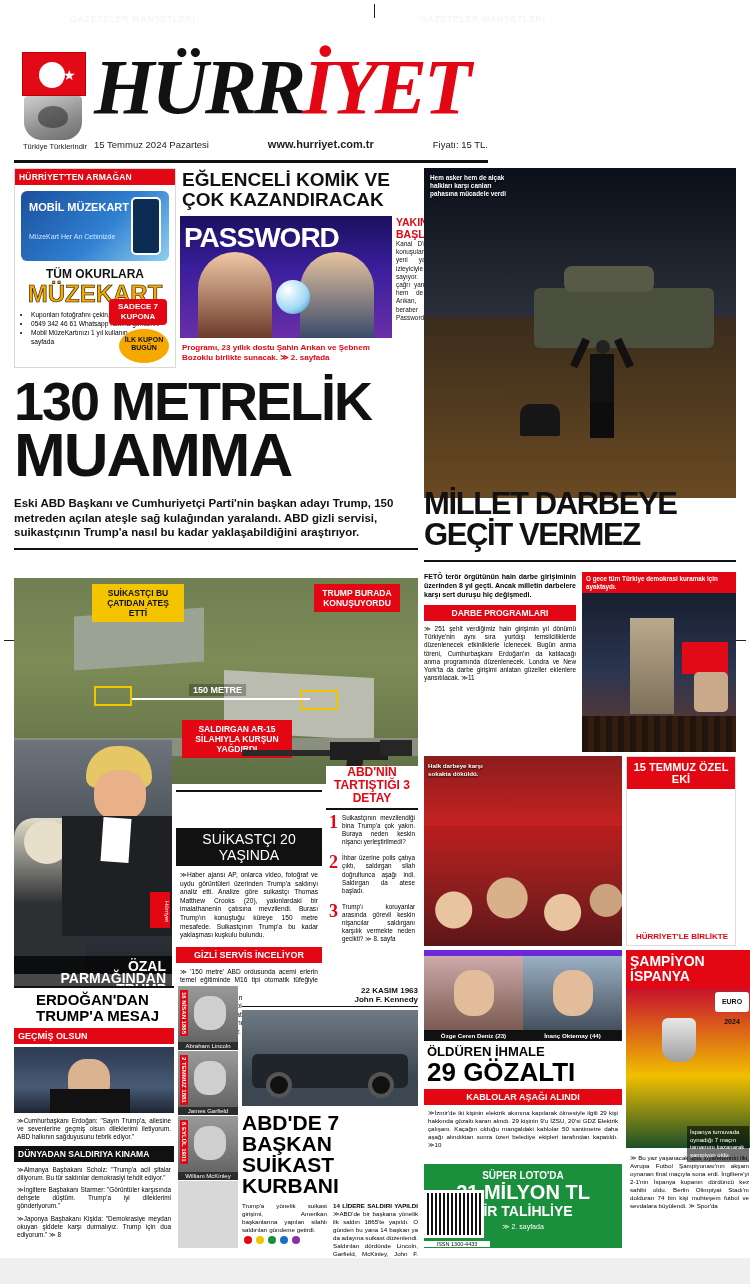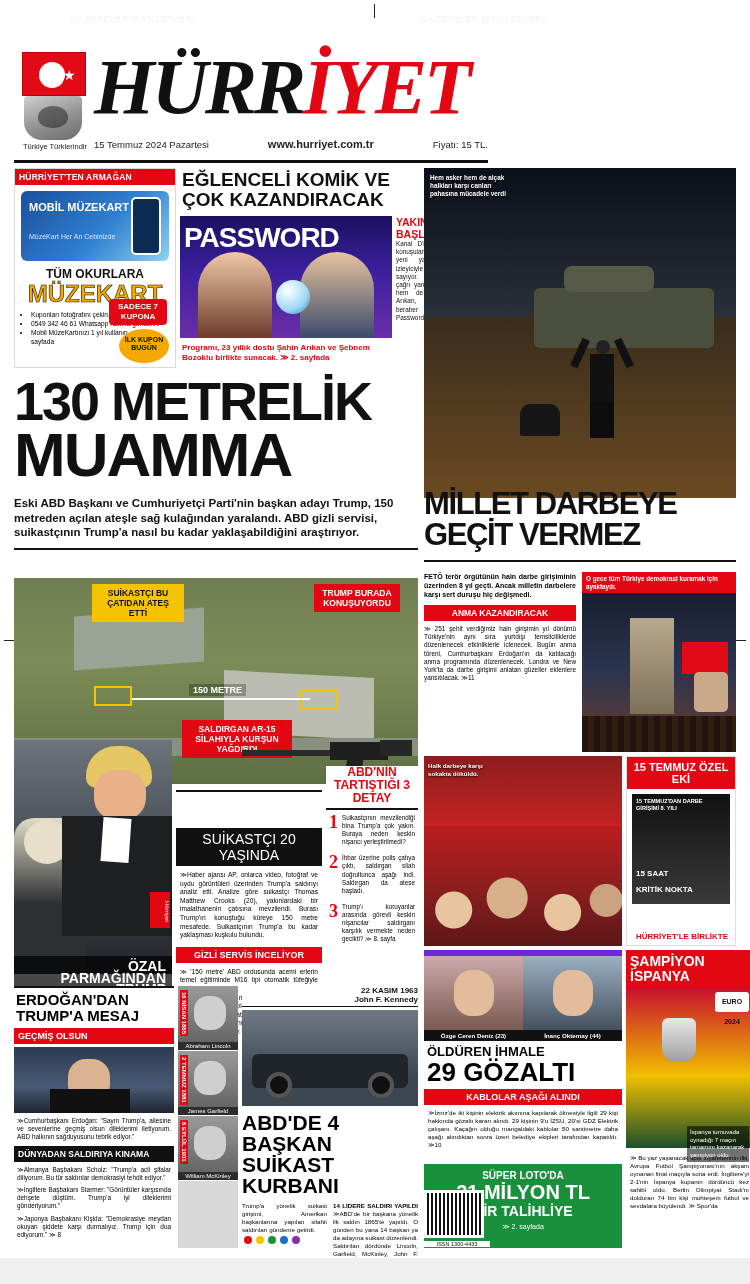--- a/index.html
+++ b/index.html
@@ -445,21 +445,21 @@
     position: absolute; bottom: 4px; left: 0; width: 110px; text-align: center;
     color: #e30613; font-weight: bold; font-size: 8px;
   }
 
   
   .erdogan {
     position: absolute; left: 14px; top: 986px; width: 160px; height: 262px;
     border-top: 2px solid #111; background: #fff;
   }
   .erdogan h3 {
-    font-size: 15px; line-height: 16px; font-weight: bold; padding: 4px 2px 2px;
+    font-size: 15px; line-height: 16px; font-weight: bold; padding: 4px 2px 2px; margin-left: 20px;
   }
   .erdogan .gecmis {
     background: #e30613; color: #fff; font-weight: bold; font-size: 9px;
     padding: 3px 4px; margin-top: 2px;
   }
   .erdogan .photo {
     width: 100%; height: 66px; margin-top: 3px;
     background: linear-gradient(180deg,#2c3a52 0%, #495b75 60%, #1d2533 100%);
     position: relative; overflow: hidden;
   }
@@ -764,46 +764,39 @@
   </div>
 
   <div class="millet">
     <span>MİLLET DARBEYE</span>
     <span class="l2">GEÇİT VERMEZ</span>
   </div>
   <div class="millet-rule"></div>
 
   <div class="feto">
     <div class="p">FETÖ terör örgütünün hain darbe girişiminin üzerinden 8 yıl geçti. Ancak milletin darbelere karşı sert duruşu hiç değişmedi.</div>
-    <div class="anma">ANMA KAZANDIRACAK</div>
+    <div class="anma">DARBE PROGRAMLARI</div>
     <div class="body">≫ 251 şehit verdiğimiz hain girişimin yıl dönümü Türkiye'nin aynı sıra yurtdışı temsilciliklerde düzenlenecek etkinliklerle iclenecek. Bugün anma töreni, Cumhurbaşkanı Erdoğan'ın da katılacağı anma programında düzenlenecek. Londra ve New York'ta da darbe girişimi anlatan güzeller eklenlere yansıtılacak. ≫11</div>
   </div>
 
   <div class="taksim">
     <div class="hdr">O gece tüm Türkiye demokrasi kuramak için ayaktaydı.</div>
     <div class="monu"></div>
     <div class="flag"></div>
     <div class="face"></div>
     <div class="crowd"></div>
   </div>
 
   <div class="crowd-photo">
     <div class="ppl"></div>
     <div class="cap">Halk darbeye karşı sokakta döküldü.</div>
   </div>
 
   <div class="ozeleki">
     <div class="hdr">15 TEMMUZ ÖZEL EKİ</div>
-    <div class="cover">
-      <div class="t">15 TEMMUZ'DAN DARBE GİRİŞİMİ 8. YILI</div>
-      <div class="big">
-        <span>15 SAAT</span>
-        <span>KRİTİK NOKTA</span>
-      </div>
-    </div>
     <div class="foot">HÜRRİYET'LE BİRLİKTE</div>
   </div>
 
   <div class="erdogan">
     <h3>ERDOĞAN'DAN TRUMP'A MESAJ</h3>
     <div class="gecmis">GEÇMİŞ OLSUN</div>
     <div class="photo">
       <div class="face"></div>
         <div class="suit"></div>
     </div>
@@ -836,21 +829,21 @@
     <div class="kicker">
       <span>22 KASIM 1963</span><br>
       <span>John F. Kennedy</span>
     </div>
     <div class="car">
       <div class="body"></div>
         <div class="w1"></div>
         <div class="w2"></div>
     </div>
     <h2>
-      <span>ABD'DE 4 BAŞKAN</span><br>
+      <span>ABD'DE 7 BAŞKAN</span><br>
       <span>SUİKAST KURBANI</span>
     </h2>
     <div class="cols">
       <div class="c">Trump'a yönelik suikast girişimi, Amerikan başkanlarına yapılan silahlı saldırıları gündeme getirdi.</div>
       <div class="c">
         <b>14 LİDERE SALDIRI YAPILDI</b>
         <span>≫ABD'de bir başkana yönelik ilk saldırı 1865'te yapıldı. O günden bu yana 14 başkan ya da adayına suikast düzenlendi. Saldırılan dördünde Lincoln, Garfield, McKinley, John F. Kennedy ile bir sonraki seçimde adayı olan kardeşi Robert Kennedy öldürüldü. ≫8</span>
       </div>
     </div>
     <div class="dots">

